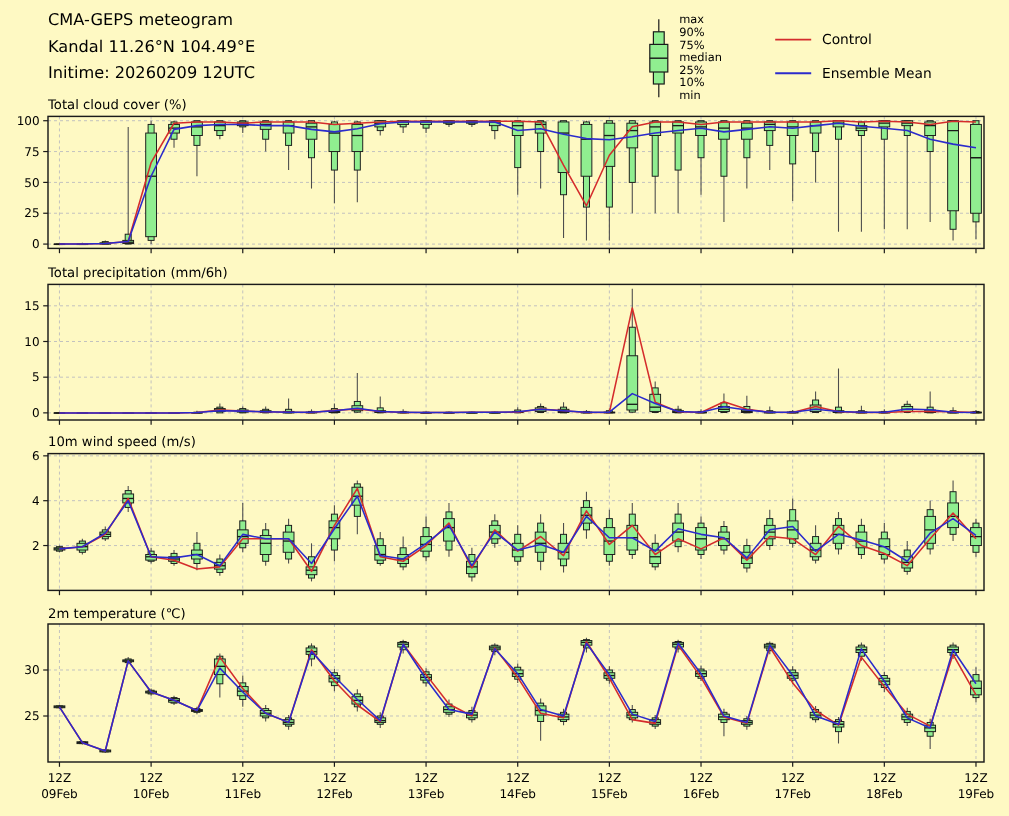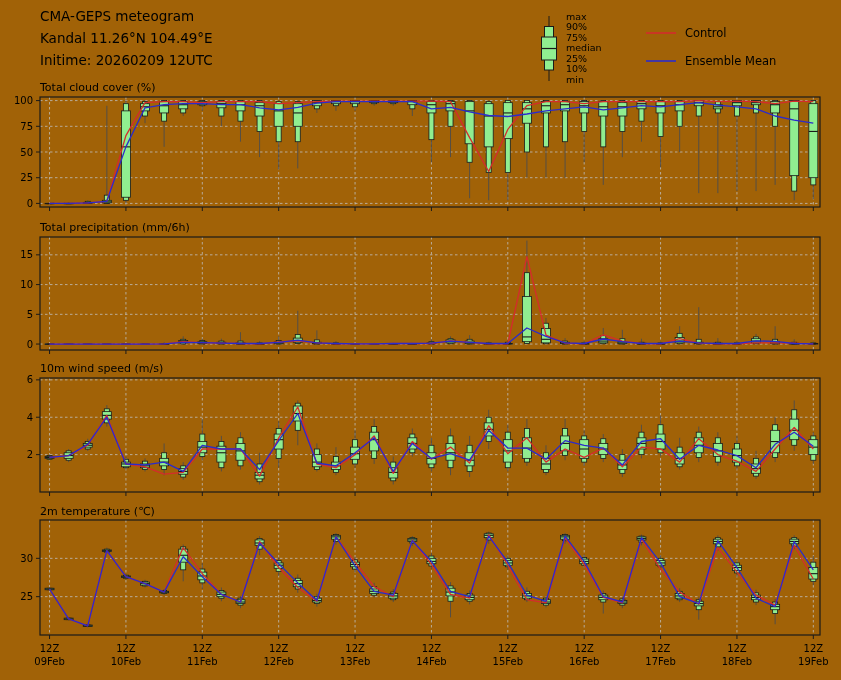--- a/index.html
+++ b/index.html
@@ -1,16 +1,16 @@
 <!DOCTYPE html>
 <html><head>
 <meta charset="utf-8">
 <style>
   html,body{margin:0;padding:0;background:#ffffff;}
-  #fig{position:relative;width:841px;height:680px;background:#a16207;
+  #fig{position:relative;width:841px;height:680px;background:#fef9c3;
        font-family:"DejaVu Sans","Liberation Sans",sans-serif;}
   svg text{font-family:"DejaVu Sans","Liberation Sans",sans-serif;fill:#000;}
   .hdr{font-size:13.5px;}
   .ptitle{font-size:11px;}
   .lgsmall{font-size:9.5px;}
   .lgbig{font-size:11.5px;}
 </style>
 </head>
 <body>
 

